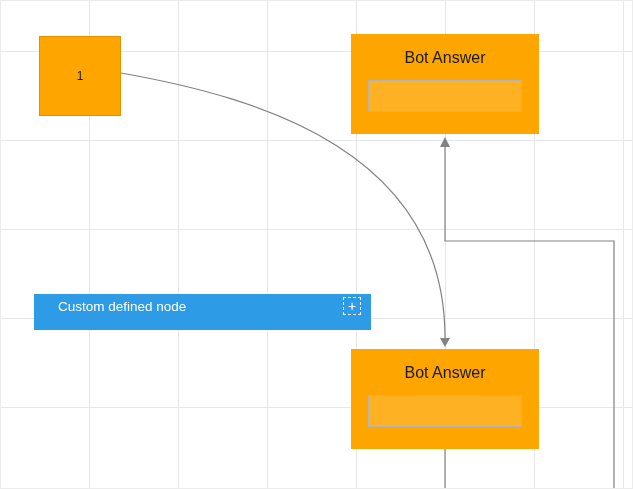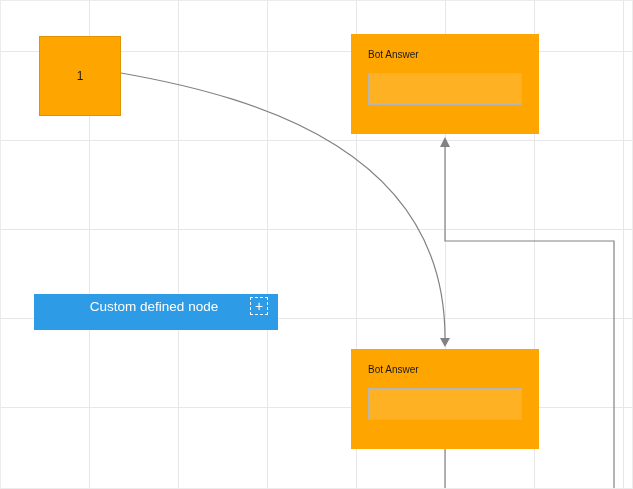--- a/index.html
+++ b/index.html
@@ -35,34 +35,33 @@
     display:flex;align-items:center;justify-content:center;
     font-size:12px;color:var(--text-dark);
   }
   .bot{
     width:188px;height:100px;
     background:var(--node-orange);
     padding:15px 17px 0 17px;
   }
   .bot-top{left:350px;top:33px;}
   .bot-bottom{left:350px;top:348px;}
-  .bot-title{font-size:10px;color:var(--text-dark);}
+  .bot-title{font-size:16px;color:var(--text-dark);text-align:center;}
   .bot-input{
     margin-top:13px;height:32px;
     border:1px solid #b5b5b5;
     background:rgba(255,255,255,0.14);
     box-sizing:border-box;
   }
   .custom-node{
-    left:33px;top:293px;width:244px;height:36px;
+    left:33px;top:293px;width:337px;height:36px;
     background:var(--node-blue);
     display:flex;align-items:center;
     color:#fff;font-size:13.5px;
     padding:0 10px 12px 24px;
-    text-align:center;
   }
   .custom-label{flex:1;}
   .plus-box{
     width:18px;height:18px;
     border:1px dashed rgba(255,255,255,0.95);
     display:flex;align-items:center;justify-content:center;
     font-size:14px;line-height:1;color:#fff;
     cursor:pointer;
     box-sizing:border-box;
   }

